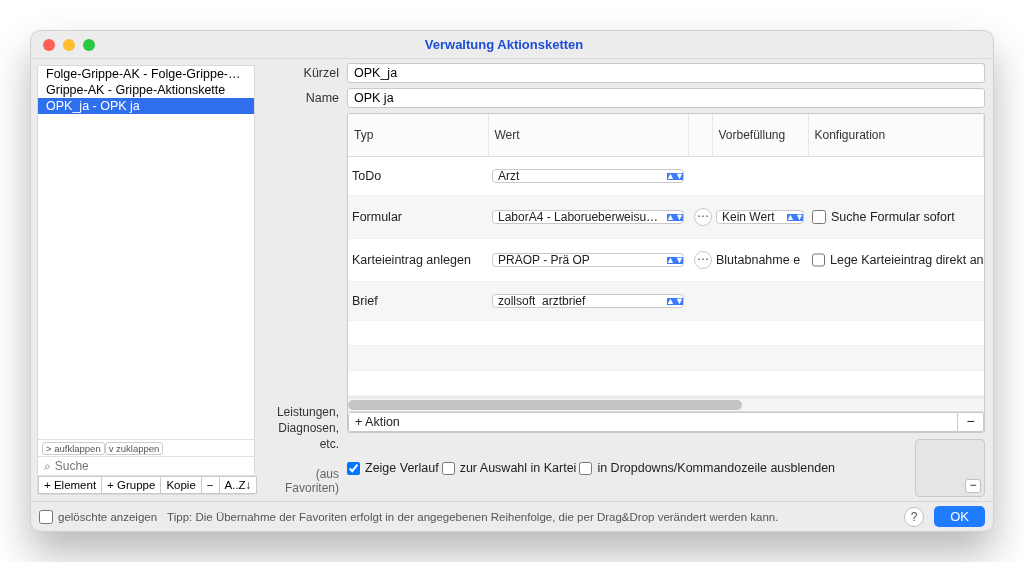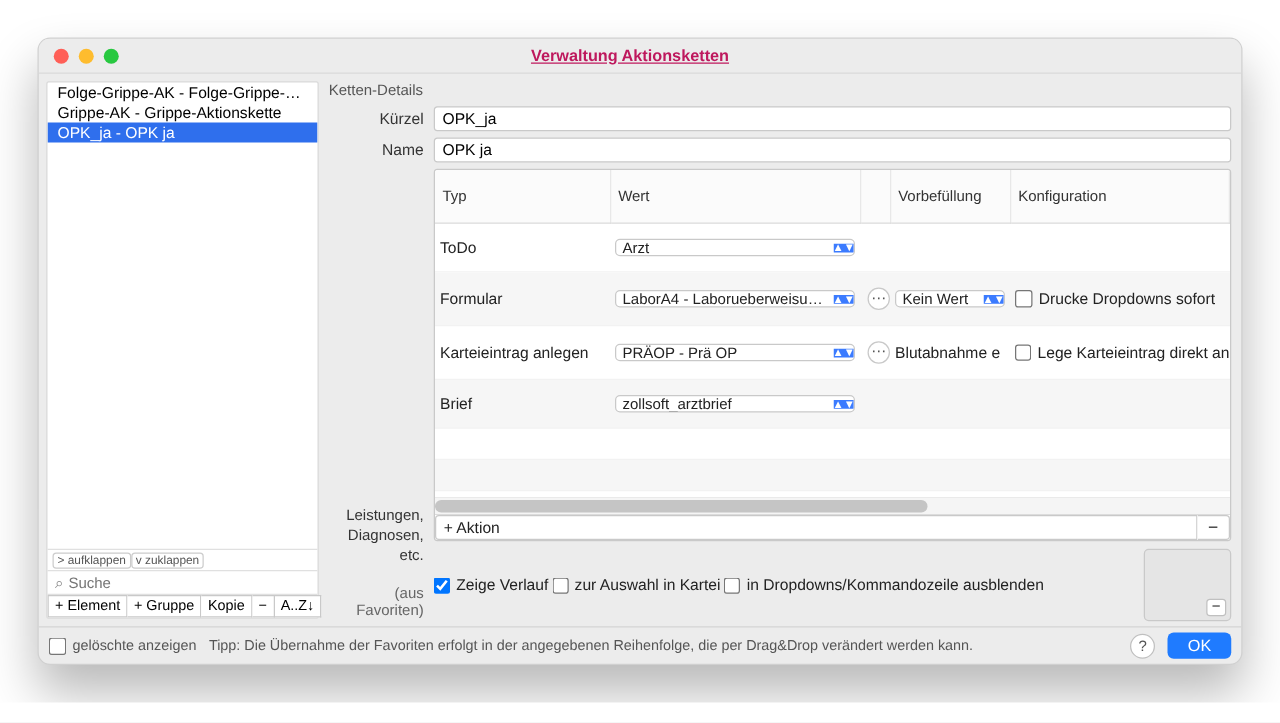--- a/index.html
+++ b/index.html
@@ -6,21 +6,21 @@
   body { background: #fff; padding: 30px; }
   .window {
     width: 964px; height: 502px; border: 1px solid #d0d0d0; border-radius: 10px;
     box-shadow: 0 22px 40px rgba(0,0,0,0.28); background: #ececec; overflow: hidden;
     display: flex; flex-direction: column;
   }
   .titlebar { height: 28px; display: flex; align-items: center; position: relative; background: #ececec; border-bottom:1px solid #d9d9d9; }
   .traffic { display: flex; gap: 8px; margin-left: 12px; }
   .dot { width: 12px; height: 12px; border-radius: 50%; }
   .dot.red { background: #ff5f57; } .dot.yellow { background: #febc2e; } .dot.green { background: #28c840; }
-  .title { position: absolute; left:0; right:16px; text-align: center; font-size: 13px; font-weight: 600; color:#be185d;text-decoration:underline; }
+  .title { position: absolute; left:0; right:16px; text-align: center; font-size: 13px; font-weight: 600; color:#1d4ed8; }
   .body { flex:1; display:flex; overflow:hidden; }
   .sidebar { width: 218px; background:#fff; border-right:1px solid #d9d9d9; display:flex; flex-direction:column; margin:6px 0 6px 6px; border:1px solid #d9d9d9; border-radius:2px;}
   .sblist { flex:1; overflow:hidden; font-size:12.5px; }
   .sbitem { padding: 1px 8px; white-space:nowrap; overflow:hidden; text-overflow:ellipsis; cursor:default;}
   .sbitem.sel { background:#2f6fed; color:#fff; }
   .sbFooter { border-top:1px solid #e0e0e0; }
   .expand { display:flex; align-items:flex-end; font-size:9.5px; color:#555; padding:1px 4px; border-bottom:1px solid #e0e0e0; gap:0;}
   .exprow { border:1px solid #ccc; border-radius:3px; padding:0 3px; background:#fff; }
   .search { display:flex; align-items:center; padding:2px 6px; border-bottom:1px solid #e0e0e0;}
   .search input { flex:1; border:none; outline:none; font-size:12px; background:transparent;}
@@ -100,21 +100,20 @@
           <button>+ Element</button>
           <button>+ Gruppe</button>
           <button>Kopie</button>
           <button>−</button>
           <button>A..Z↓</button>
         </div>
       </div>
     </div>
 
     <div class="main">
-      <div class="groupLabel">Ketten-Details</div>
 
       <div class="formrow">
         <label>Kürzel</label>
         <div class="txt"><input value="OPK_ja" style=""></div>
       </div>
       <div class="formrow">
         <label>Name</label>
         <div class="txt"><input value="OPK ja" style=""></div>
       </div>
 
@@ -169,21 +168,21 @@
                       <td><span class="iconbtn">⋯</span></td>
                       <td>
                         <div class="combo">
                           <span>Kein Wert</span>
                           <div class="stepper">▲▼</div>
                         </div>
                       </td>
                       <td>
                         <label class="chk">
                           <input type="checkbox" style="">
-                          <span>Drucke Dropdowns sofort</span>
+                          <span>Suche Formular sofort</span>
                         </label>
                       </td>
                     </tr>
                     <tr>
                       <td>Karteieintrag anlegen</td>
                       <td>
                         <div class="combo">
                           <span>PRÄOP - Prä OP</span>
                           <div class="stepper">▲▼</div>
                         </div>

